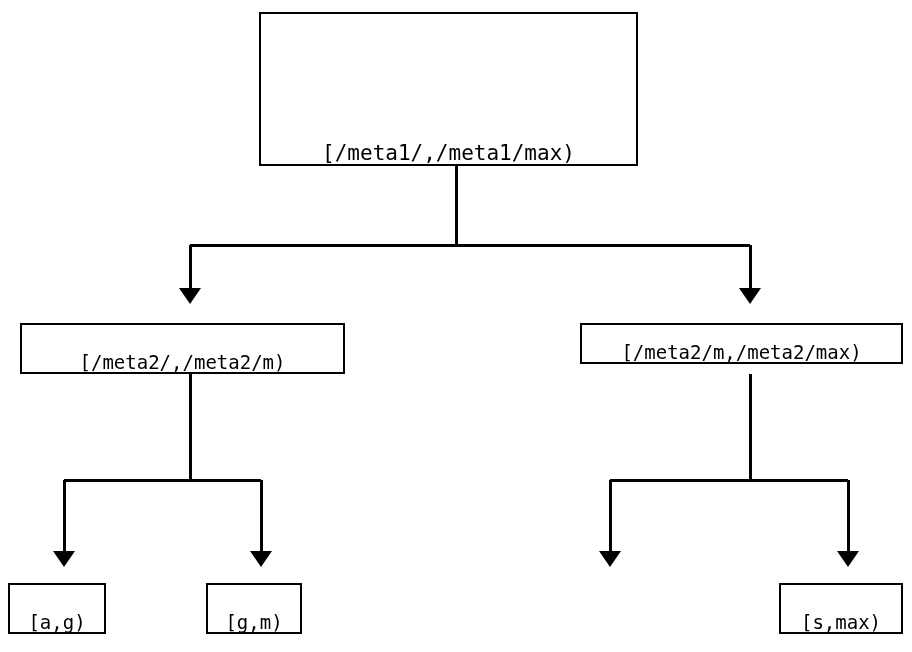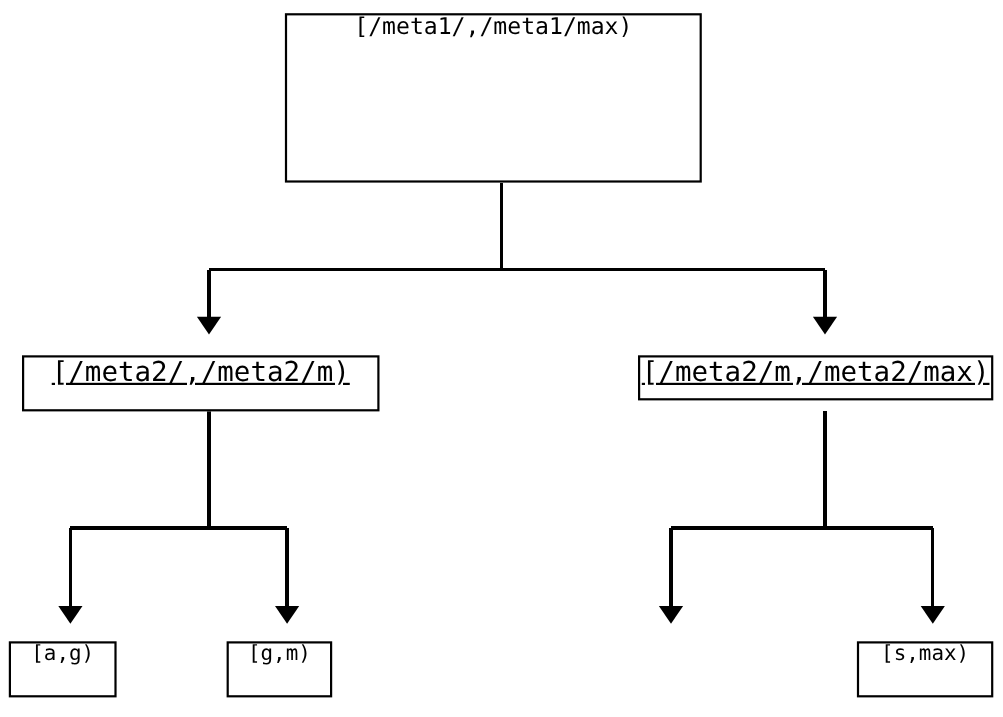--- a/index.html
+++ b/index.html
@@ -25,21 +25,21 @@
     width: 912px;
     height: 652px;
     pointer-events: none;
   }
   .tree-node {
     position: absolute;
     box-sizing: border-box;
     border: 2px solid #000000;
     background: #ffffff;
     display: flex;
-    align-items: flex-start;
+    align-items: flex-end;
     justify-content: center;
     color: #000000;
     white-space: pre;
   }
   .node-label {
     display: block;
     letter-spacing: 0px;
     line-height: 1;
   }
   #node-root {
@@ -58,22 +58,21 @@
     height: 51px;
   }
   #node-mid-right {
     left: 580px;
     top: 323px;
     width: 323px;
     height: 41px;
   }
   #node-mid-left .node-label,
   #node-mid-right .node-label {
-    font-size: 25px;
-    text-decoration: underline;
+    font-size: 19px;
   }
   #node-leaf-1 {
     left: 8px;
     top: 583px;
     width: 98px;
     height: 51px;
   }
   #node-leaf-2 {
     left: 206px;
     top: 583px;

